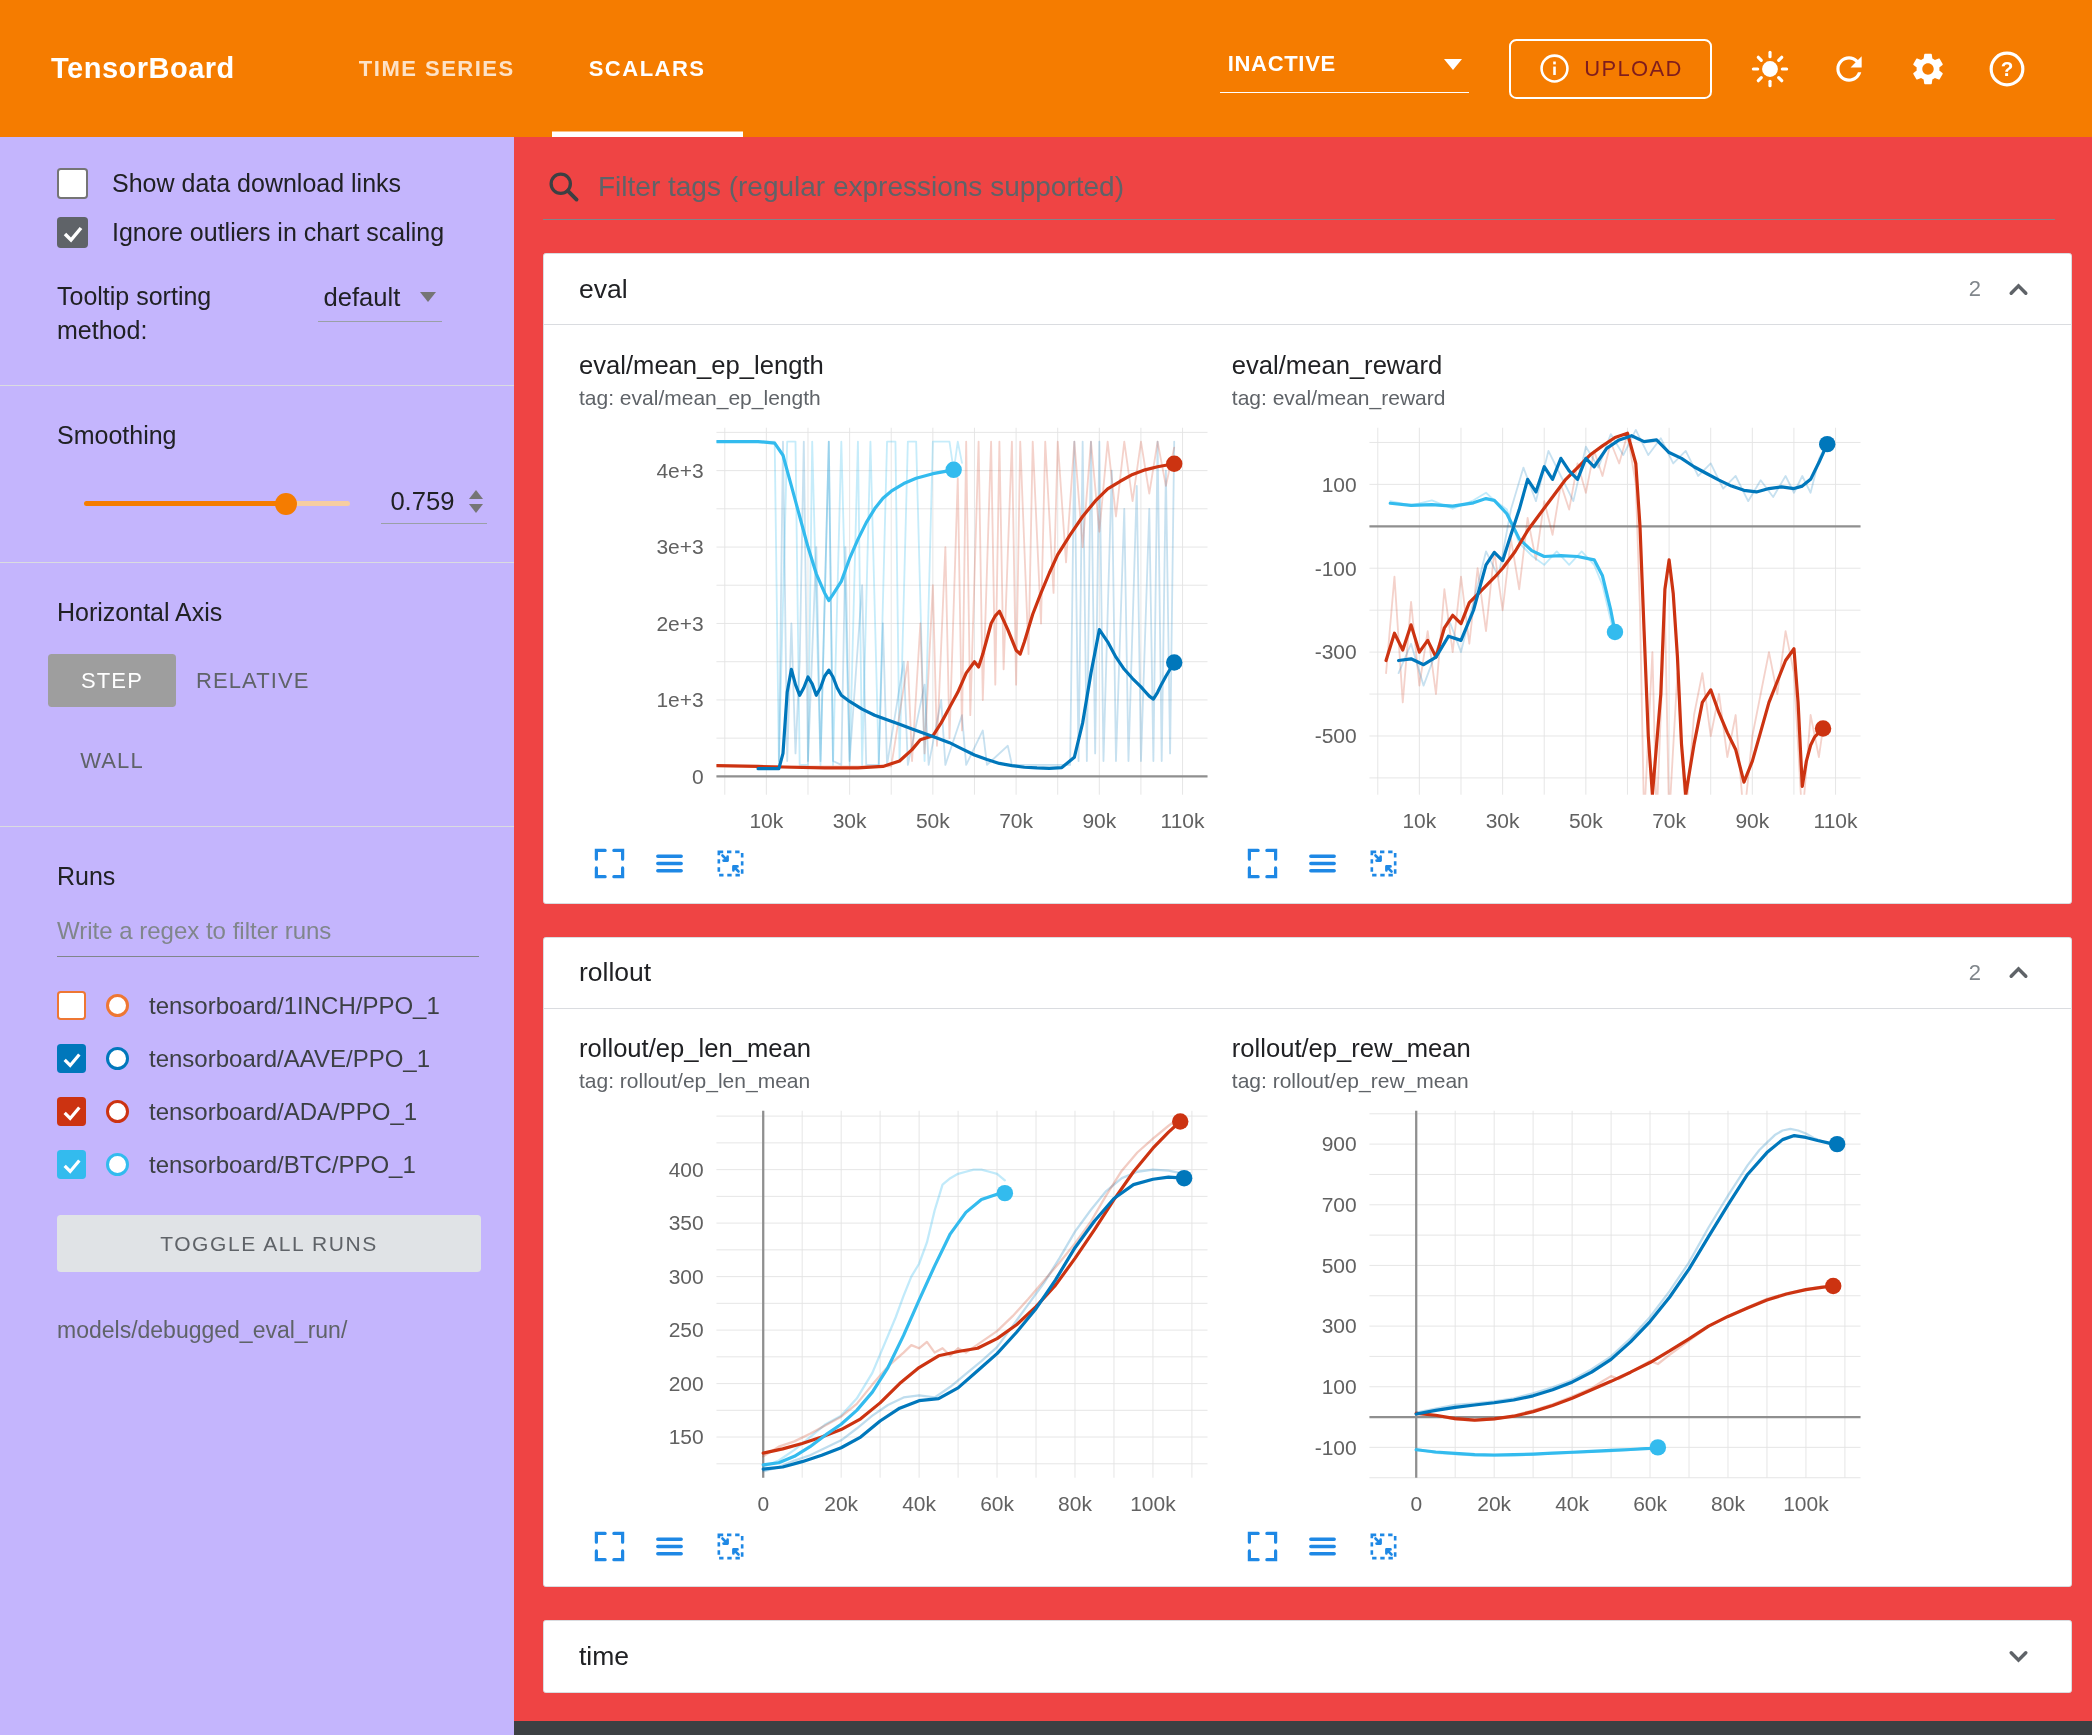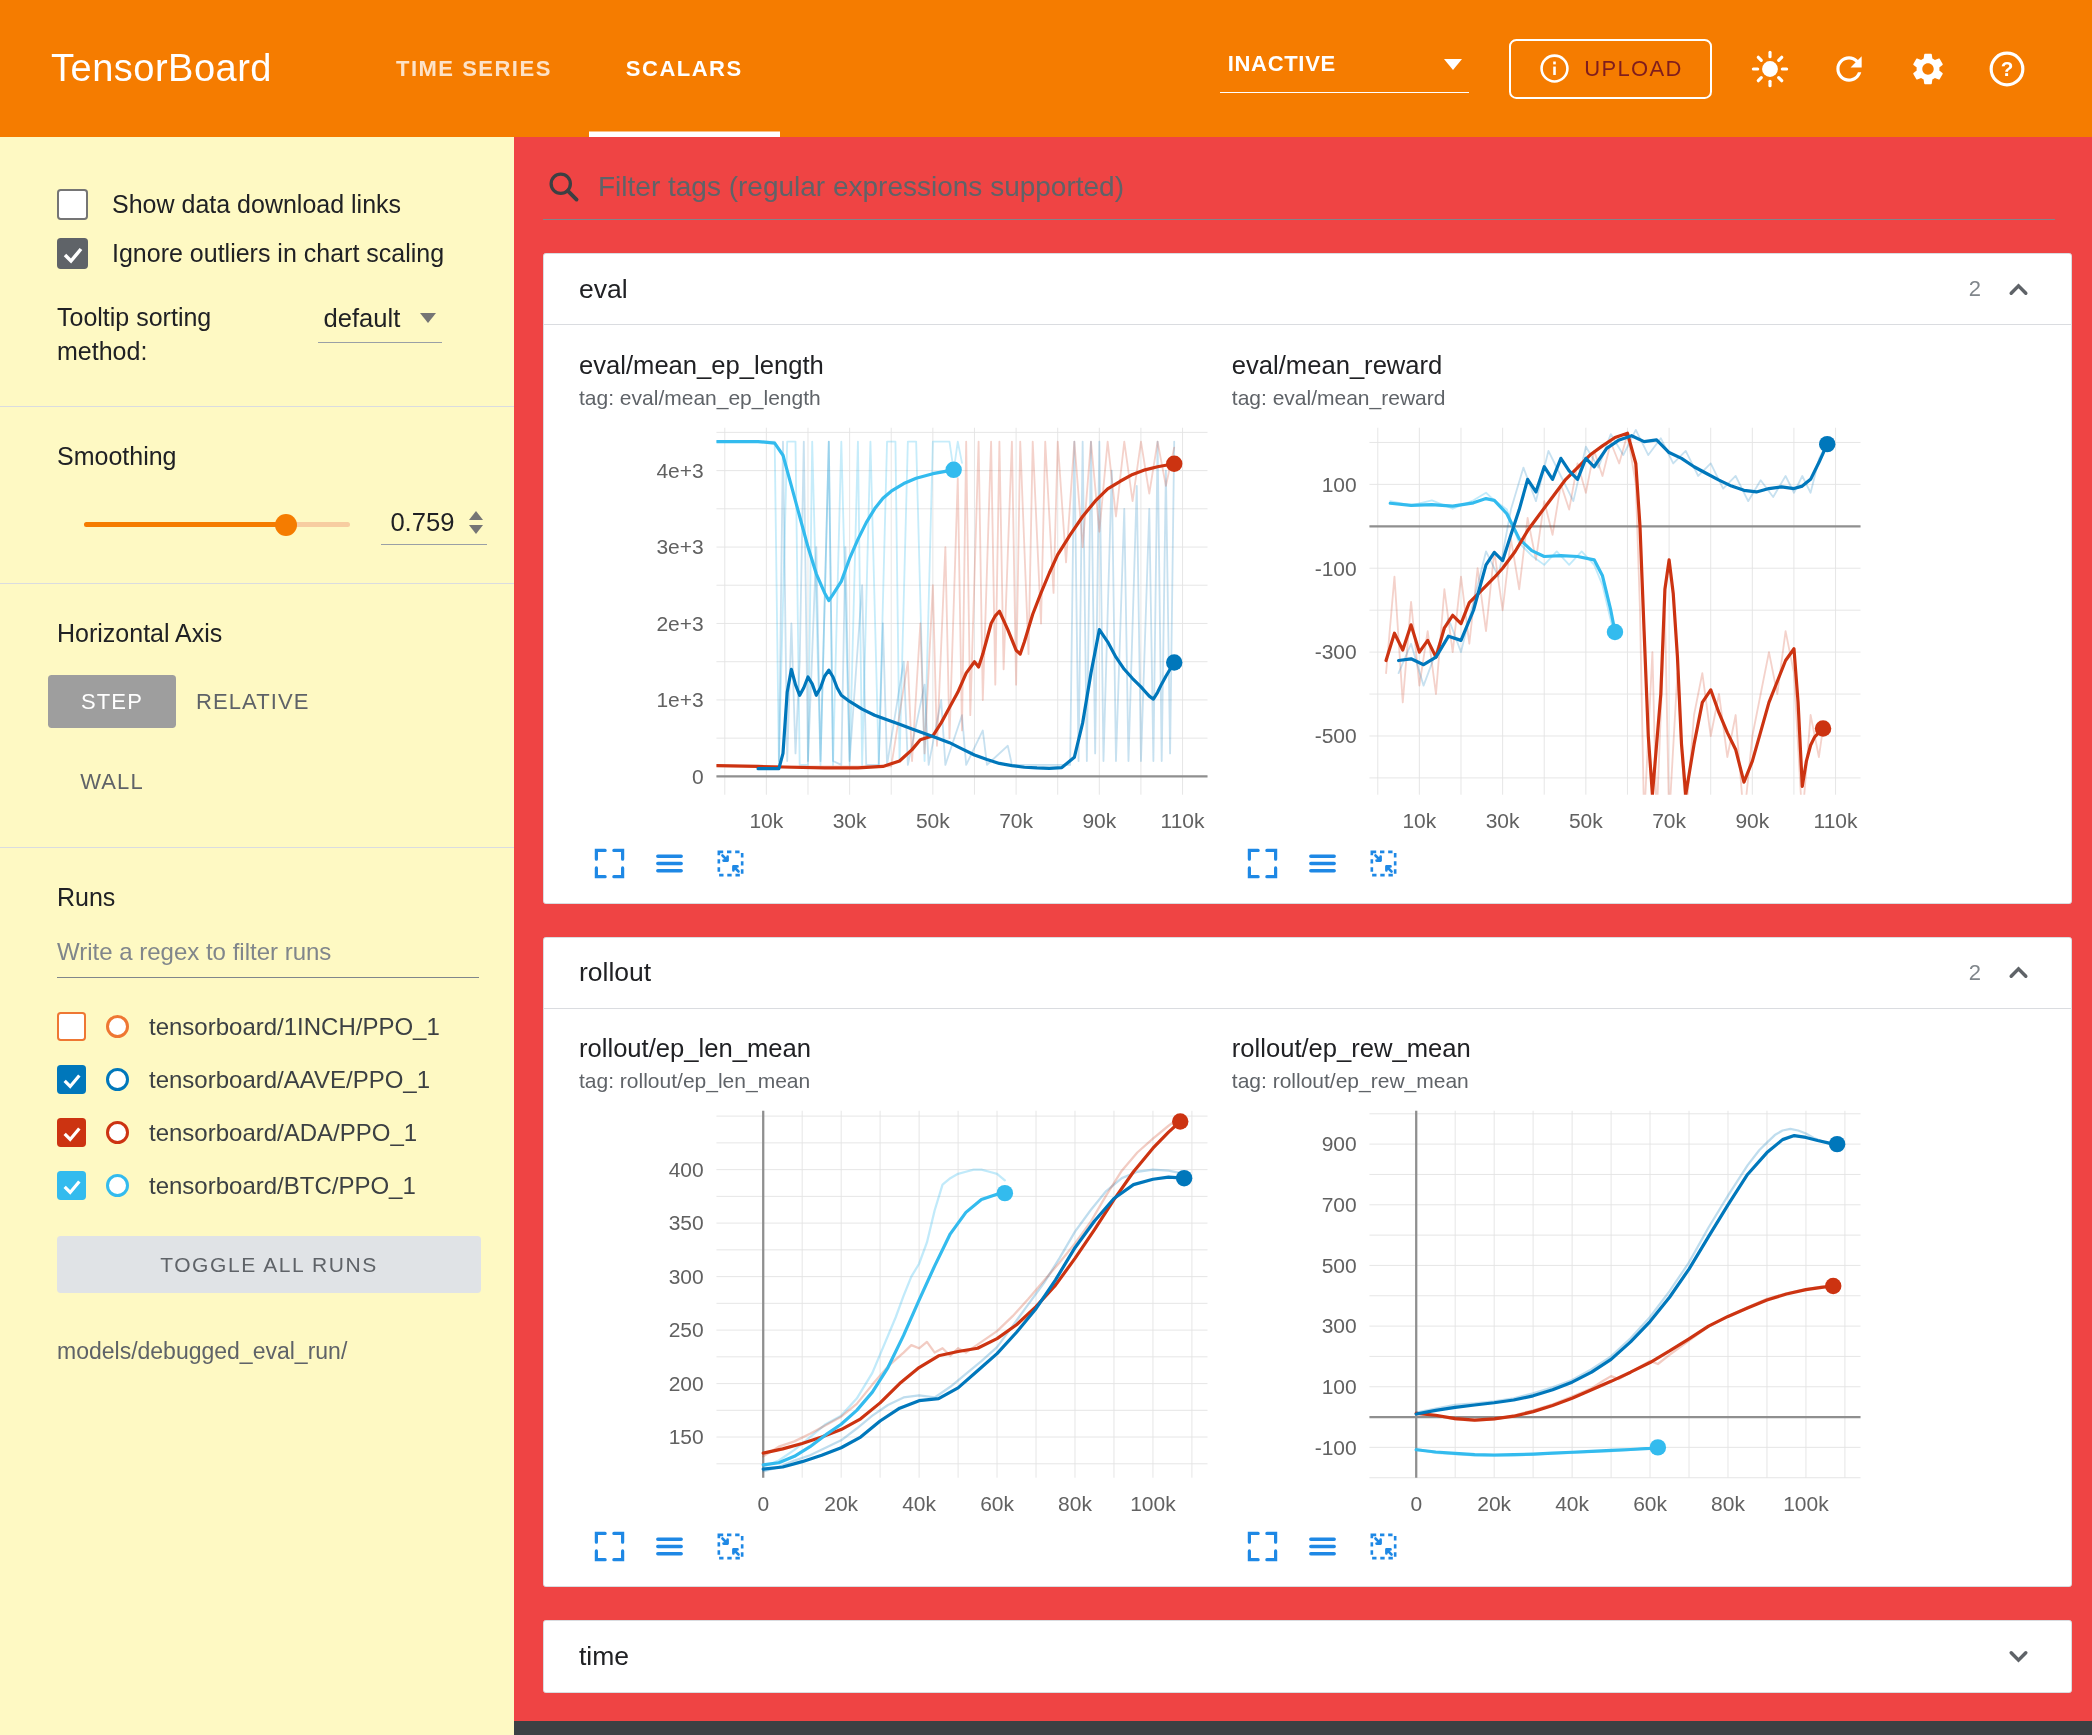--- a/index.html
+++ b/index.html
@@ -1,33 +1,33 @@
 <!DOCTYPE html>
 <html style="font-size:14.6px"><head>
 <meta charset="utf-8">
 <style>
 *{margin:0;padding:0;box-sizing:border-box}
 html,body{width:2092px;height:1735px}
 body{font-family:"Liberation Sans",sans-serif;background:#fff;color:#202124;position:relative;overflow:hidden}
 
 
 .header{position:absolute;top:0;left:0;right:0;height:137px;background:#f57c00;display:flex;align-items:stretch;z-index:6}
-.logo{display:flex;align-items:center;margin-left:51px;color:#fff;font-size:38px;font-weight:400;letter-spacing:0.5px}
+.logo{display:flex;align-items:center;margin-left:51px;color:#fff;font-size:29px;font-weight:700;letter-spacing:0.5px}
 .tabs{display:flex;margin-left:87px}
 .tab{display:flex;align-items:center;padding:0 37px;color:rgba(255,255,255,.78);font-size:22px;font-weight:600;letter-spacing:1.5px;cursor:pointer}
 .tab.active{color:#fff;box-shadow:inset 0 -5.5px 0 #fff}
 .header-right{margin-left:auto;display:flex;align-items:center;padding-right:64px}
 .status-select{width:249px;display:flex;align-items:center;justify-content:space-between;color:#fff;font-size:22px;font-weight:700;letter-spacing:0.7px;border-bottom:1.8px solid #fff;padding:7.3px 7.3px 14.6px 7.3px;cursor:pointer}
 .caret-down{width:0;height:0;border-left:9.1px solid transparent;border-right:9.1px solid transparent;border-top:11px solid #fff}
 .upload-btn{margin-left:40px;height:60px;border:2.7px solid #fff;border-radius:7.3px;display:flex;align-items:center;gap:14.6px;padding:0 27.4px;color:#7f1d1d;font-size:22px;font-weight:400;letter-spacing:1.3px;cursor:pointer}
 .hicon{width:42px;height:42px;margin-left:37px;display:flex;align-items:center;justify-content:center;cursor:pointer}
 .hicon svg{width:38px;height:38px}
 
 
-.sidebar{position:absolute;top:137px;left:0;width:514px;bottom:0;background:#fef9c3;padding-top:52px;font-size:25px;z-index:2}
+.sidebar{position:absolute;top:137px;left:0;width:514px;bottom:0;background:#c4b5fd;padding-top:31px;font-size:25px;z-index:2}
 .check-row{display:flex;align-items:center;gap:24px;margin:0 22px 18.3px 57px;cursor:pointer}
 .cb{width:31px;height:31px;border:2.7px solid #757575;border-radius:3.7px;background:#fff;flex:none;display:flex;align-items:center;justify-content:center}
 .cb svg{display:none;width:24px;height:24px}
 .cb.on{background:#5f6368;border-color:#5f6368}
 .cb.on svg{display:block}
 .tooltip-row{display:flex;align-items:flex-start;margin:31px 22px 0 57px}
 .tooltip-label{width:230px;line-height:34px}
 .select{margin-left:31px;display:flex;align-items:center;gap:20px;font-size:25.6px;border-bottom:0.9px solid #9aa0a6;padding:3.7px 5.5px 9.1px 5.5px;cursor:pointer}
 .caret-gray{width:0;height:0;border-left:8.2px solid transparent;border-right:8.2px solid transparent;border-top:10px solid #757575}
 .divider{height:0.9px;background:#dadce0;margin-top:38px}

